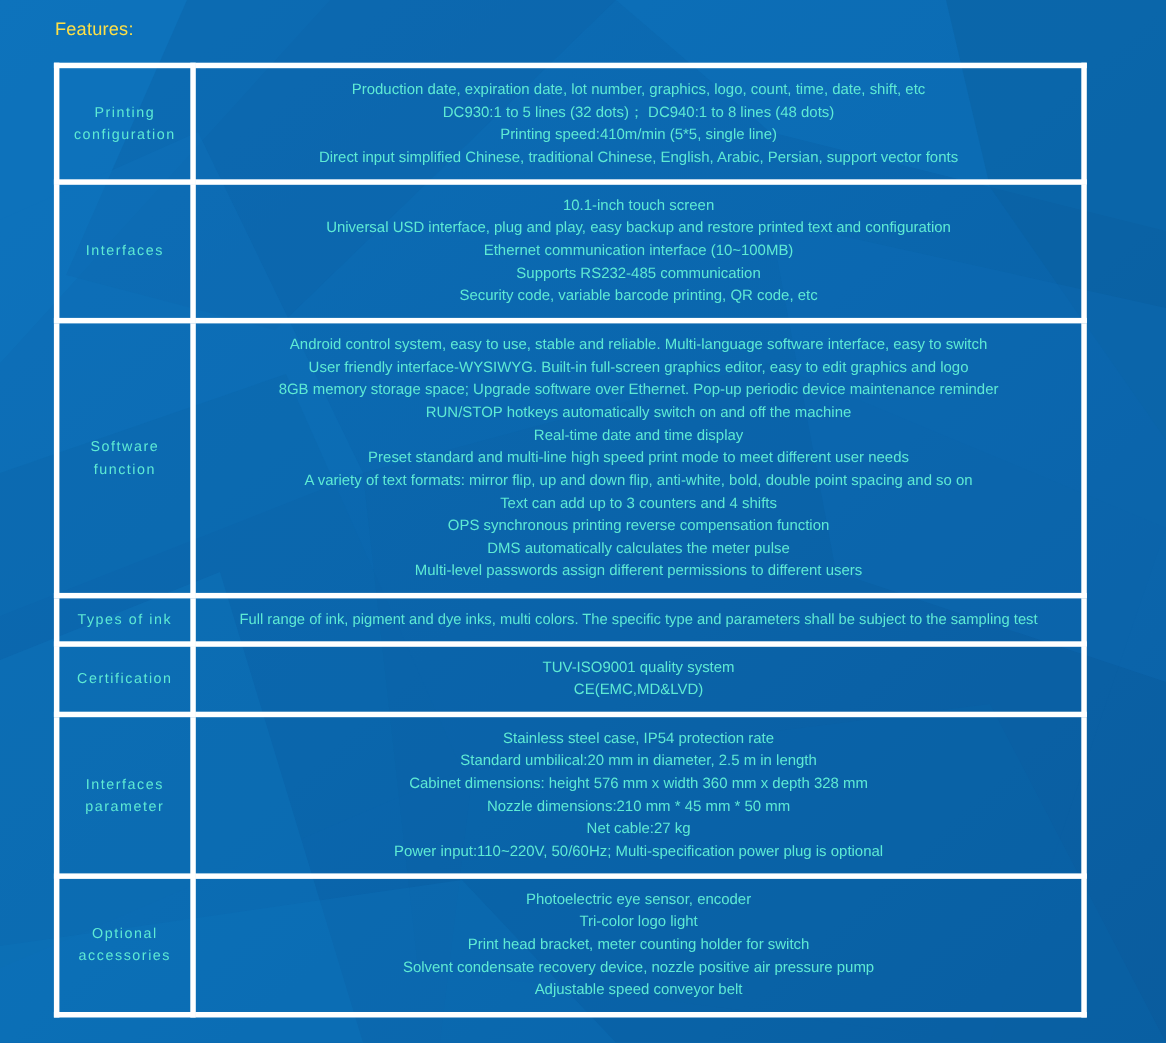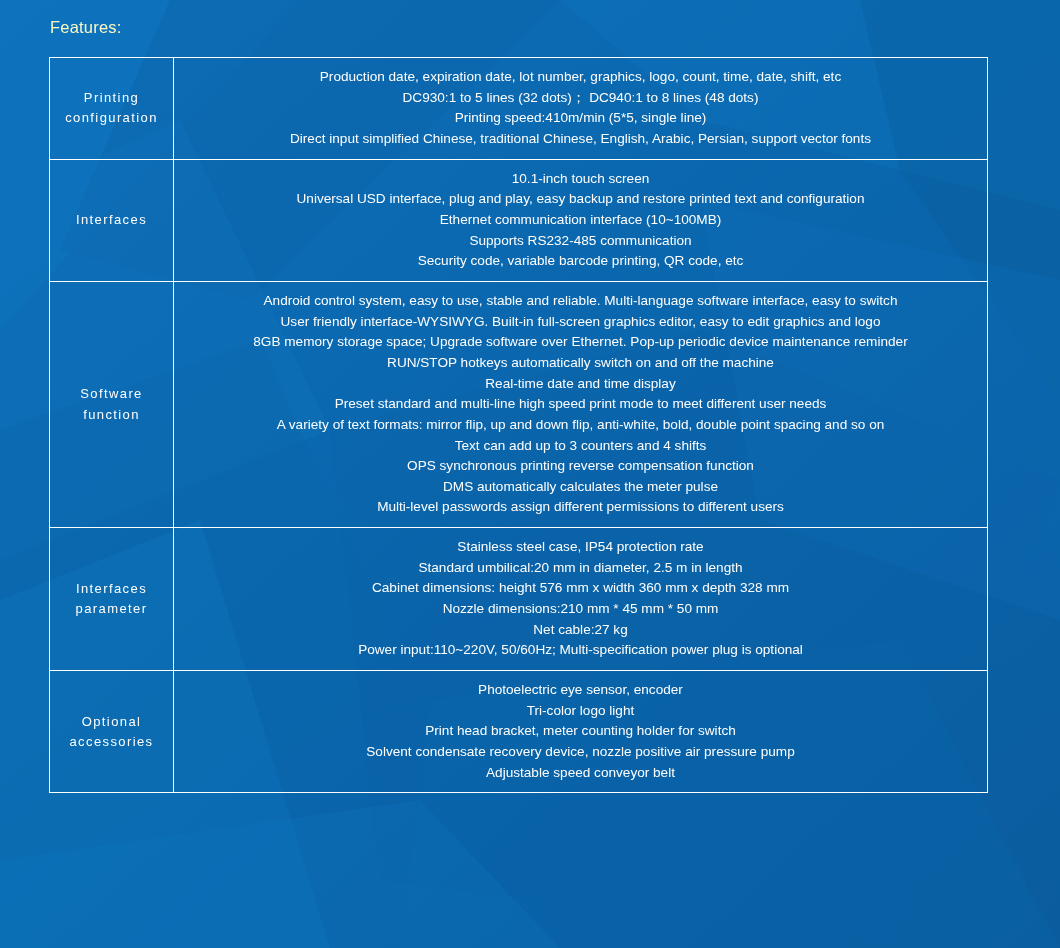--- a/index.html
+++ b/index.html
@@ -20,33 +20,33 @@
   
   #page {
     position:relative; z-index:2;
     width:1060px; height:948px;
     padding:0;
   }
   #features-label {
     position:absolute;
     left:50px; top:18px;
     font-size:16.5px;
-    color:#fef9c3;
+    color:#fde047;
     letter-spacing:0.2px;
   }
   #spec-table {
     position:absolute;
     left:49px; top:57px;
     width:939px;
     border-collapse:collapse;
     table-layout:fixed;
   }
   #spec-table td {
-    border:1px solid #ffffff;
-    color:#ffffff;
+    border:5px solid #ffffff;
+    color:#5eead4;
     vertical-align:middle;
   }
   td.label-cell {
     width:124px;
     text-align:center;
     font-size:13px;
     letter-spacing:1.4px;
     line-height:1.55;
     padding:6px 4px;
     color:#f2f8fd;
@@ -134,20 +134,37 @@
             <span class="vline">Preset standard and multi-line high speed print mode to meet different user needs</span>
             <span class="vline">A variety of text formats: mirror flip, up and down flip, anti-white, bold, double point spacing and so on</span>
             <span class="vline">Text can add up to 3 counters and 4 shifts</span>
             <span class="vline">OPS synchronous printing reverse compensation function</span>
             <span class="vline">DMS automatically calculates the meter pulse</span>
             <span class="vline">Multi-level passwords assign different permissions to different users</span>
           </td>
         </tr>
         <tr>
           <td class="label-cell">
+            <span class="vline">Types of ink</span>
+          </td>
+          <td class="value-cell wide-line">
+            <span class="vline">Full range of ink, pigment and dye inks, multi colors. The specific type and parameters shall be subject to the sampling test</span>
+          </td>
+        </tr>
+        <tr>
+          <td class="label-cell">
+            <span class="vline">Certification</span>
+          </td>
+          <td class="value-cell">
+            <span class="vline">TUV-ISO9001 quality system</span>
+            <span class="vline">CE(EMC,MD&amp;LVD)</span>
+          </td>
+        </tr>
+        <tr>
+          <td class="label-cell">
             <span class="vline">Interfaces</span>
             <span class="vline">parameter</span>
           </td>
           <td class="value-cell">
             <span class="vline">Stainless steel case, IP54 protection rate</span>
             <span class="vline">Standard umbilical:20 mm in diameter, 2.5 m in length</span>
             <span class="vline">Cabinet dimensions: height 576 mm x width 360 mm x depth 328 mm</span>
             <span class="vline">Nozzle dimensions:210 mm * 45 mm * 50 mm</span>
             <span class="vline">Net cable:27 kg</span>
             <span class="vline">Power input:110~220V, 50/60Hz; Multi-specification power plug is optional</span>

